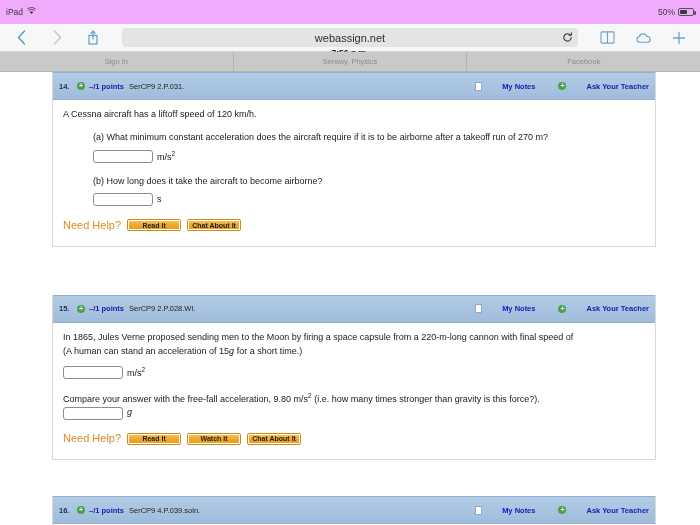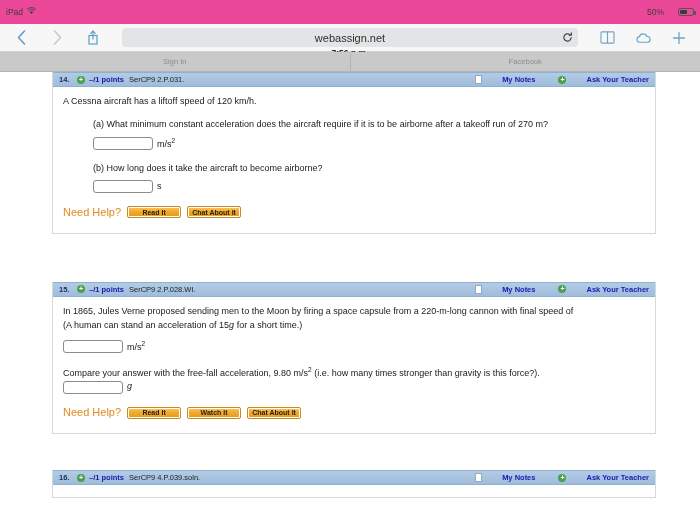--- a/index.html
+++ b/index.html
@@ -12,21 +12,21 @@
 
   body {
     font-family: "Liberation Sans", sans-serif;
     background: #ffffff;
     -webkit-font-smoothing: antialiased;
   }
 
   
   .status-bar {
     height: 14px;
-    background: #ec4899;
+    background: #f0abfc;
     display: flex;
     padding: 12px 6px;
     font-size: 8.5px;
     color: #3b3b3b;
     position: relative;
   }
   .status-left {
     display: flex;
     align-items: center;
     gap: 4px;
@@ -38,21 +38,21 @@
     font-size: 8.5px;
     font-weight: bold;
     color: #2c2c2c;
     pointer-events: none;
     margin-top: 36px;
   }
   .status-right {
     margin-left: auto;
     display: flex;
     align-items: center;
-    gap: 14px;
+    gap: 3px;
     font-size: 8.5px;
     color: #3b3b3b;
   }
   .wifi-icon { display: block; }
   .battery {
     width: 16px;
     height: 8px;
     border: 1px solid #555;
     border-radius: 2px;
     position: relative;
@@ -175,21 +175,21 @@
   }
   .question-card.first {
     margin-top: 0;
   }
 
   .q-header {
     background: #a8c4e0;
     background: linear-gradient(to bottom, #b3cce6 0%, #9fbcdb 100%);
     border-top: 1px solid #8fb0d0;
     border-bottom: 1px solid #8fb0d0;
-    height: 15px;
+    height: 28px;
     display: flex;
     align-items: center;
     padding: 0 6px;
     font-size: 7.5px;
     color: #1b3a6b;
   }
   .q-num {
     font-weight: bold;
     color: #132f58;
     width: 18px;
@@ -380,20 +380,23 @@
   <div class="tool-icon">
     <svg width="14" height="14" viewBox="0 0 14 14">
       <path d="M7 1.5 L7 12.5 M1.5 7 L12.5 7" stroke="#6aa5c8" stroke-width="1.3" stroke-linecap="round"></path>
     </svg>
   </div>
 </div>
 
 <div class="tab-bar">
   <div class="tab">
     <span>Sign In</span>
+  </div>
+  <div class="tab">
+    <span>Serway, Physics</span>
   </div>
   <div class="tab">
     <span>Facebook</span>
   </div>
 </div>
 
 <div class="page">
 
   <div class="question-card first">
     <div class="q-header">

